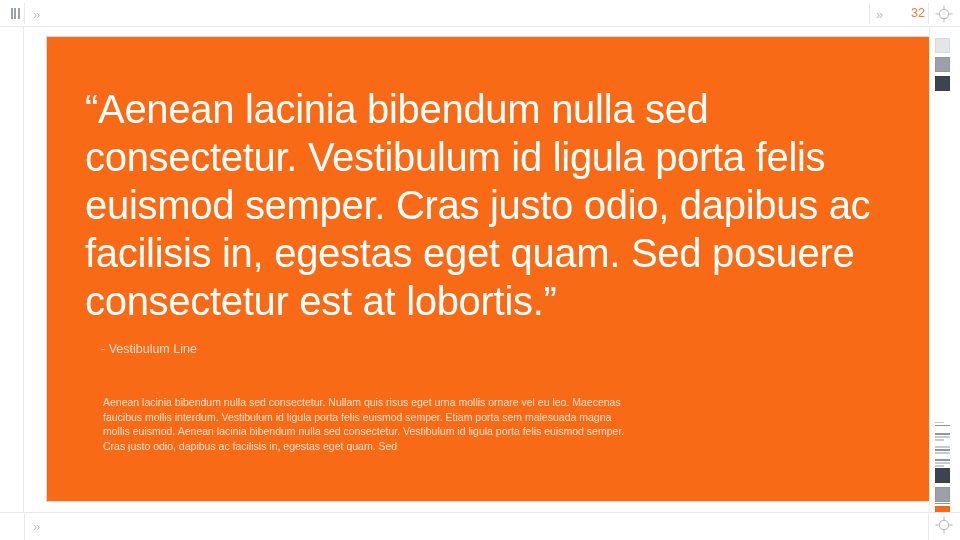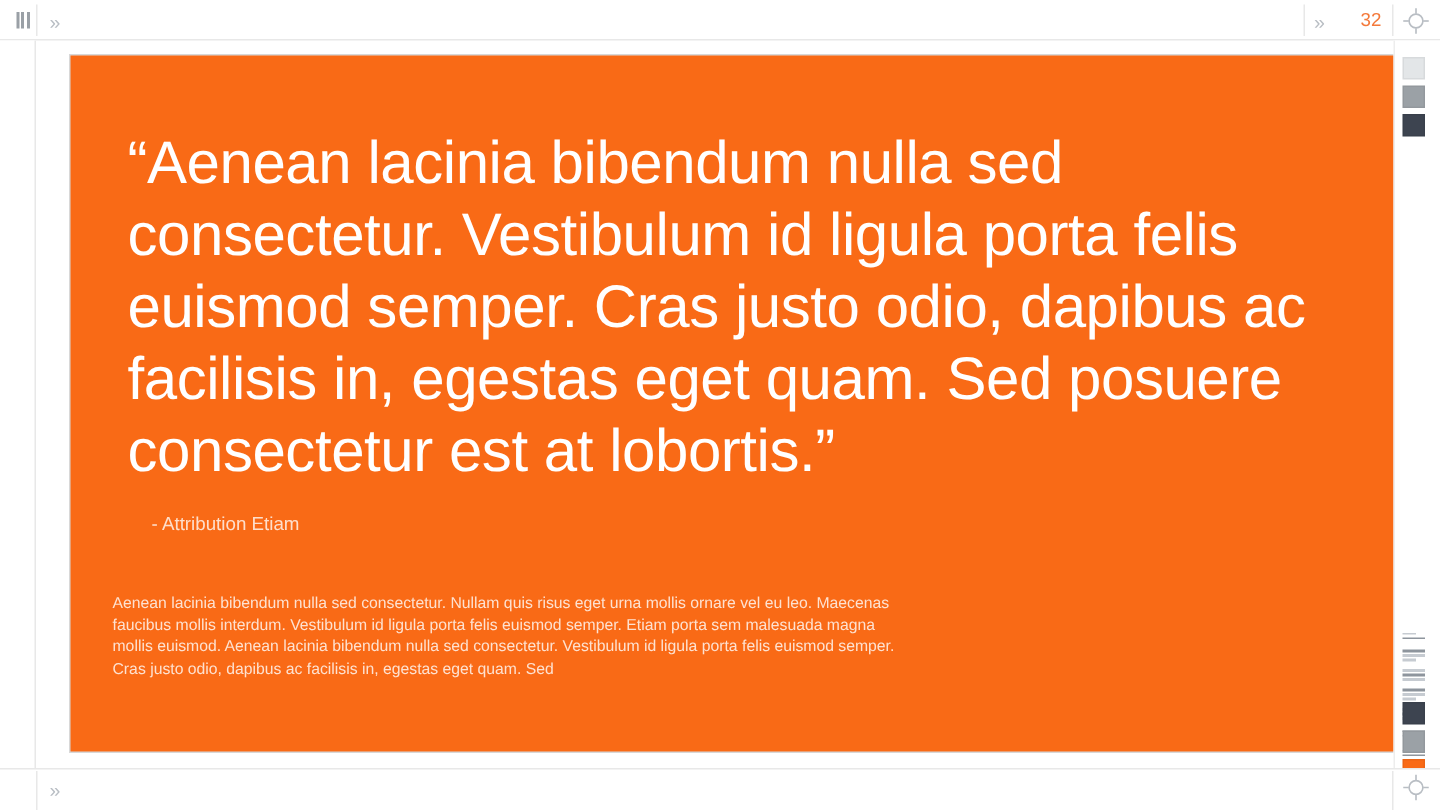--- a/index.html
+++ b/index.html
@@ -66,21 +66,21 @@
     width: 22px; height: 16px;
     display: flex; align-items: center;
   }
   .page-number {
     position: absolute;
     left: 903px; top: 5px;
     width: 22px; height: 16px;
     color: #f4793a;
     font-size: 12.5px;
     line-height: 16px;
-    text-align: center;
+    text-align: right;
   }
   .crosshair-top {
     position: absolute;
     left: 934px; top: 4px;
     width: 20px; height: 20px;
   }
   .crosshair-bottom {
     position: absolute;
     left: 934px; top: 515px;
     width: 20px; height: 20px;
@@ -190,21 +190,21 @@
   .attribution {
     position: absolute;
     left: 54px; top: 304px;
     color: rgba(255,255,255,0.78);
     font-size: 12.5px;
     line-height: 16px;
   }
 
   .body-text {
     position: absolute;
-    left: 28px; top: 358px;
+    left: 56px; top: 358px;
     width: 530px;
     color: rgba(255,255,255,0.80);
     font-size: 10.5px;
     line-height: 14.6px;
   }
 
   svg { display: block; }
 </style>
 </head>
 <body>
@@ -249,21 +249,21 @@
   </div>
 
   <div class="left-rail"></div>
 
   <div class="canvas">
 
     <div class="slide">
 
       <div class="quote">“Aenean lacinia bibendum nulla sed consectetur. Vestibulum id ligula porta felis euismod semper. Cras justo odio, dapibus ac facilisis in, egestas eget quam. Sed posuere consectetur est at lobortis.”</div>
 
-      <div class="attribution">- Attribution Etiam</div>
+      <div class="attribution">- Vestibulum Line</div>
 
       <div class="body-text">Aenean lacinia bibendum nulla sed consectetur. Nullam quis risus eget urna mollis ornare vel eu leo. Maecenas faucibus mollis interdum. Vestibulum id ligula porta felis euismod semper. Etiam porta sem malesuada magna mollis euismod. Aenean lacinia bibendum nulla sed consectetur. Vestibulum id ligula porta felis euismod semper. Cras justo odio, dapibus ac facilisis in, egestas eget quam. Sed</div>
 
     </div>
   </div>
 
   <div class="right-rail">
 
     <div class="swatch-stack-top">
       <div class="swatch" style="background:#e3e6e8"></div>

